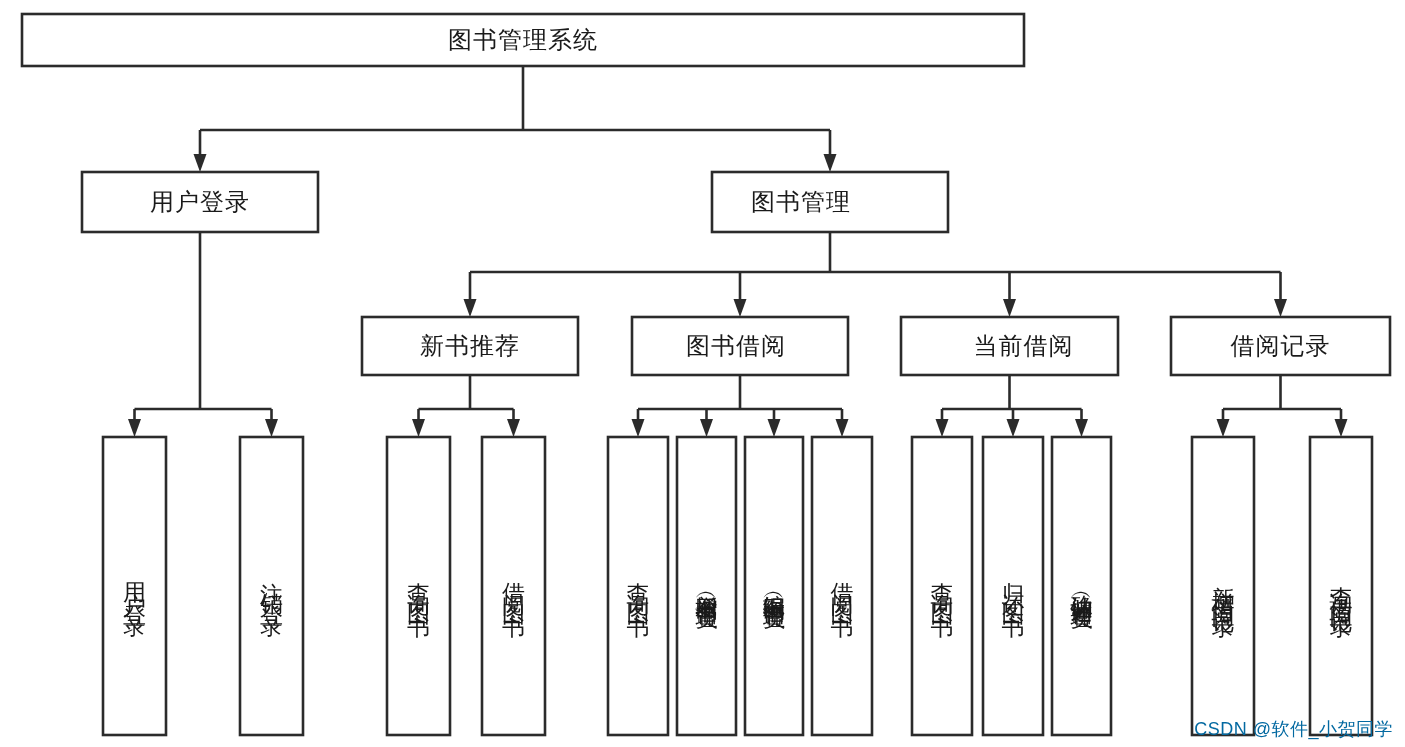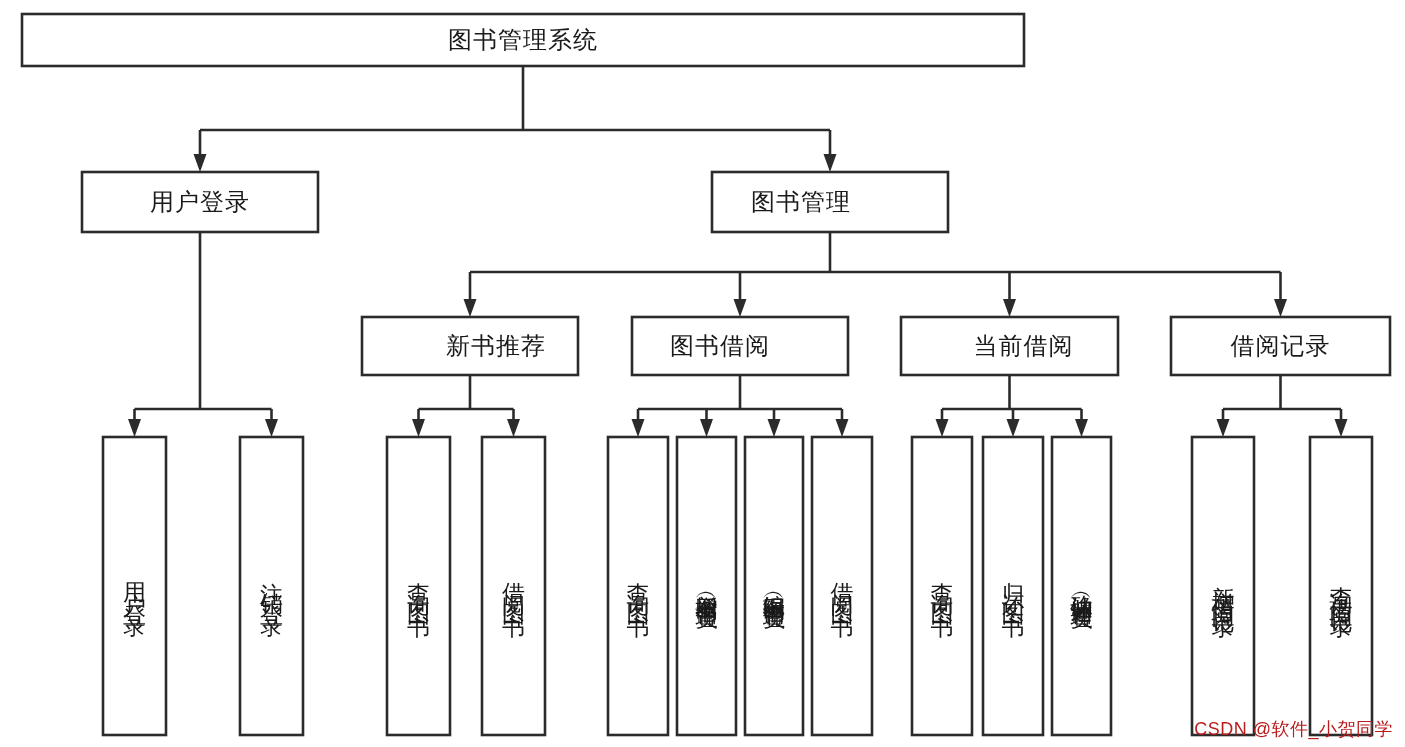--- a/index.html
+++ b/index.html
@@ -71,21 +71,21 @@
     color: #1a1a1a;
     letter-spacing: 1px;
     white-space: nowrap;
   }
   #watermark {
     position: absolute;
     right: 12px;
     bottom: 6px;
     font-family: "Liberation Sans", "DejaVu Sans", sans-serif;
     font-size: 18px;
-    color: #b91c1c;
+    color: #0369a1;
     letter-spacing: 0.5px;
     white-space: nowrap;
     pointer-events: none;
   }
 </style>
 </head>
 <body>
 
 <div id="diagram-root">
 
@@ -171,24 +171,24 @@
   <div id="label-layer">
       <div class="hlabel-wrap" style="left: 22px; top: 14px; width: 1002px; height: 52px;">
         <span class="hlabel-text">图书管理系统</span>
       </div>
       <div class="hlabel-wrap" style="left: 82px; top: 172px; width: 236px; height: 60px;">
         <span class="hlabel-text">用户登录</span>
       </div>
       <div class="hlabel-wrap" style="left: 683px; top: 172px; width: 236px; height: 60px;">
         <span class="hlabel-text">图书管理</span>
       </div>
-      <div class="hlabel-wrap" style="left: 362px; top: 317px; width: 216px; height: 58px; padding-left: 26px;">
+      <div class="hlabel-wrap" style="left: 362px; top: 317px; width: 216px; height: 58px;">
         <span class="hlabel-text">新书推荐</span>
       </div>
-      <div class="hlabel-wrap" style="left: 612px; top: 317px; width: 216px; height: 58px;">
+      <div class="hlabel-wrap" style="left: 628px; top: 317px; width: 216px; height: 58px;">
         <span class="hlabel-text">图书借阅</span>
       </div>
       <div class="hlabel-wrap" style="left: 901px; top: 317px; width: 217px; height: 58px; padding-left: 14px;">
         <span class="hlabel-text">当前借阅</span>
       </div>
       <div class="hlabel-wrap" style="left: 1171px; top: 317px; width: 219px; height: 58px;">
         <span class="hlabel-text">借阅记录</span>
       </div>
       <div class="vlabel-wrap" style="left: 103px; top: 437px; width: 63px; height: 298px;">
         <span class="vlabel-text" style="font-size: 23px; letter-spacing: 11px;">用户登录</span>

